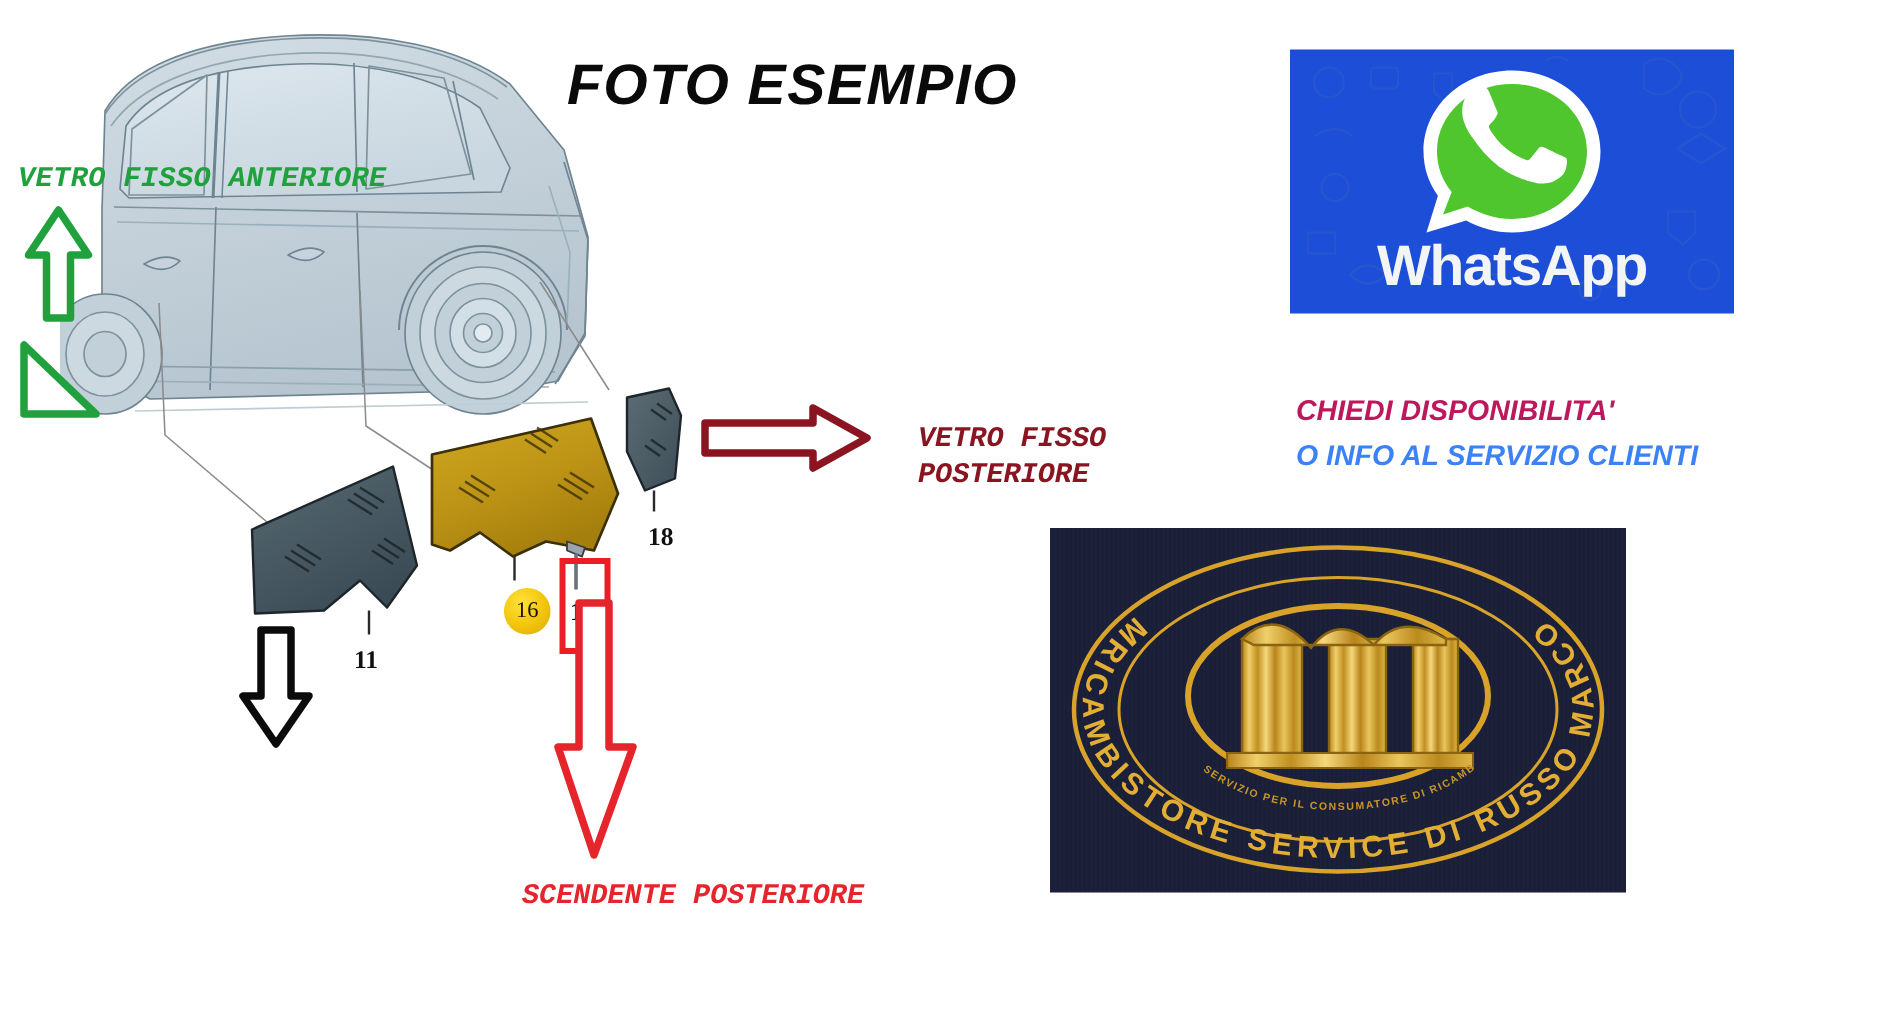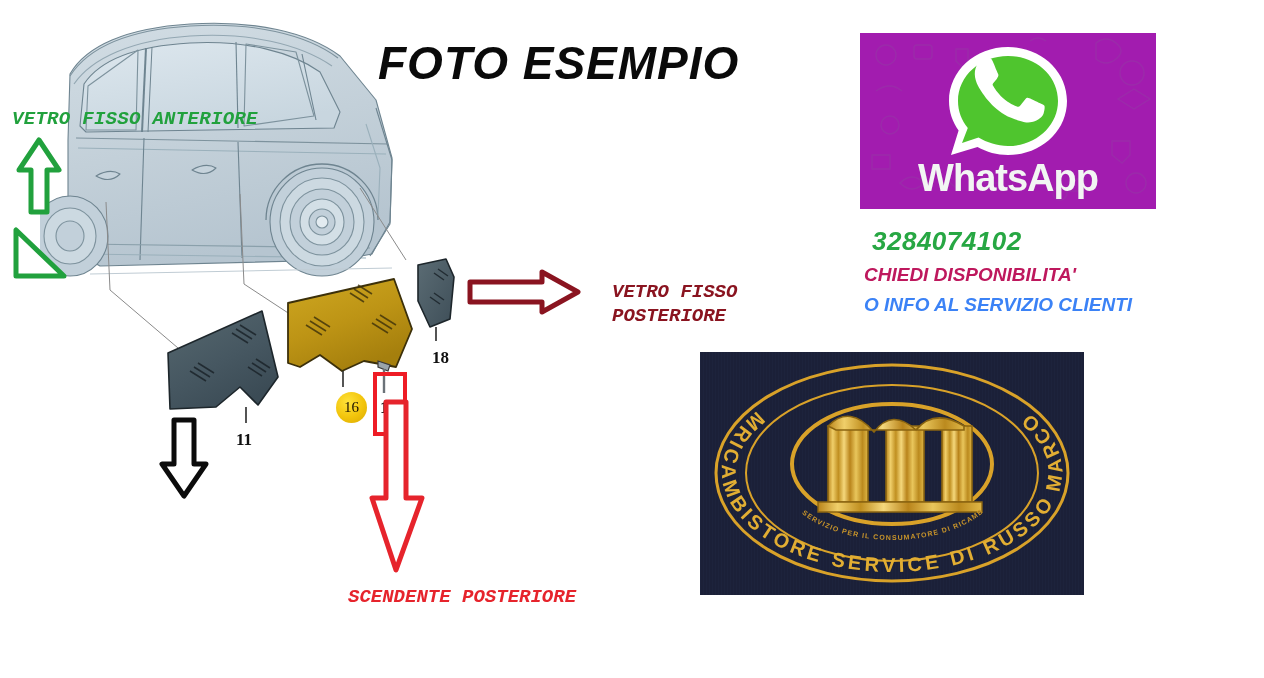--- a/index.html
+++ b/index.html
@@ -8,21 +8,21 @@
     position:relative;
     width:1264px;height:678px;
     background:#ffffff;
     overflow:hidden;
   }
   .abs{position:absolute;}
 
   
   #title{
     left:378px;top:36px;
-    font-size:46px;font-weight:bold;font-style:italic;
+    font-size:38px;font-weight:bold;font-style:italic;
     color:#0a0a0a;letter-spacing:1px;white-space:nowrap;
     font-family:"Liberation Sans",sans-serif;
   }
 
   
   #car-illustration{left:40px;top:8px;width:420px;height:320px;}
 
   
   #parts-diagram{left:150px;top:255px;width:330px;height:180px;}
 
@@ -68,21 +68,21 @@
   .arrow-svg{position:absolute;}
   #arrow-green{left:16px;top:136px;}
   #tri-green{left:10px;top:224px;}
   #arrow-black{left:158px;top:416px;}
   #arrow-red{left:366px;top:398px;}
   #arrow-darkred{left:466px;top:268px;}
 
   
   #whatsapp-box{
     left:860px;top:33px;width:296px;height:176px;
-    background:#a21caf;overflow:hidden;
+    background:#1d4ed8;overflow:hidden;
   }
   #wa-doodles{position:absolute;inset:0;opacity:.22;}
   #wa-logo{position:absolute;left:50%;top:8px;transform:translateX(-50%);}
   #wa-wordmark{
     position:absolute;left:0;right:0;bottom:9px;text-align:center;
     font-size:38px;font-weight:bold;color:#f2f5f3;
     letter-spacing:-1px;font-family:"Liberation Sans",sans-serif;
   }
 
   #phone-number{
@@ -308,21 +308,20 @@
                c1,1.4 14.5,23.2 35.8,31.6 c17.7,7 21.3,5.6 25.2,5.2 c3.8,-0.3 12.4,-5 14.2,-9.9
                c1.7,-4.9 1.7,-9.1 1.2,-9.9 c-0.5,-0.9 -1.9,-1.4 -4,-2.4 c-2.1,-1 -12.4,-6.1 -14.3,-6.8
                c-1.9,-0.7 -3.3,-1 -4.8,1 c-1.4,2.1 -5.4,6.8 -6.6,8.2 c-1.2,1.4 -2.4,1.6 -4.5,0.5
                c-2.1,-1 -8.8,-3.2 -16.8,-10.4 c-6.2,-5.5 -10.4,-12.4 -11.6,-14.5 c-1.2,-2.1 -0.1,-3.2 0.9,-4.2
                c0.9,-0.9 2.1,-2.4 3.1,-3.6 c1,-1.2 1.4,-2.1 2.1,-3.5 c0.7,-1.4 0.3,-2.6 -0.2,-3.6
                C55.6,53.6 51.4,43.3 49.5,39 Z" transform="translate(10,-12) scale(0.82)" fill="#ffffff"></path>
     </svg>
     <div id="wa-wordmark">WhatsApp</div>
   </div>
 
-  <div class="abs" id="phone-number">3284074102</div>
   <div class="abs" id="contact-line1">CHIEDI DISPONIBILITA'</div>
   <div class="abs" id="contact-line2">O INFO AL SERVIZIO CLIENTI</div>
 
   <div class="abs" id="logo-box">
     <svg id="logo-fabric" viewBox="0 0 384 243" preserveAspectRatio="none">
       <defs>
         <pattern id="weave" width="3" height="3" patternUnits="userSpaceOnUse">
           <rect width="3" height="3" fill="#1b2038"></rect>
           <rect width="1" height="3" fill="#232a46"></rect>
         </pattern>

